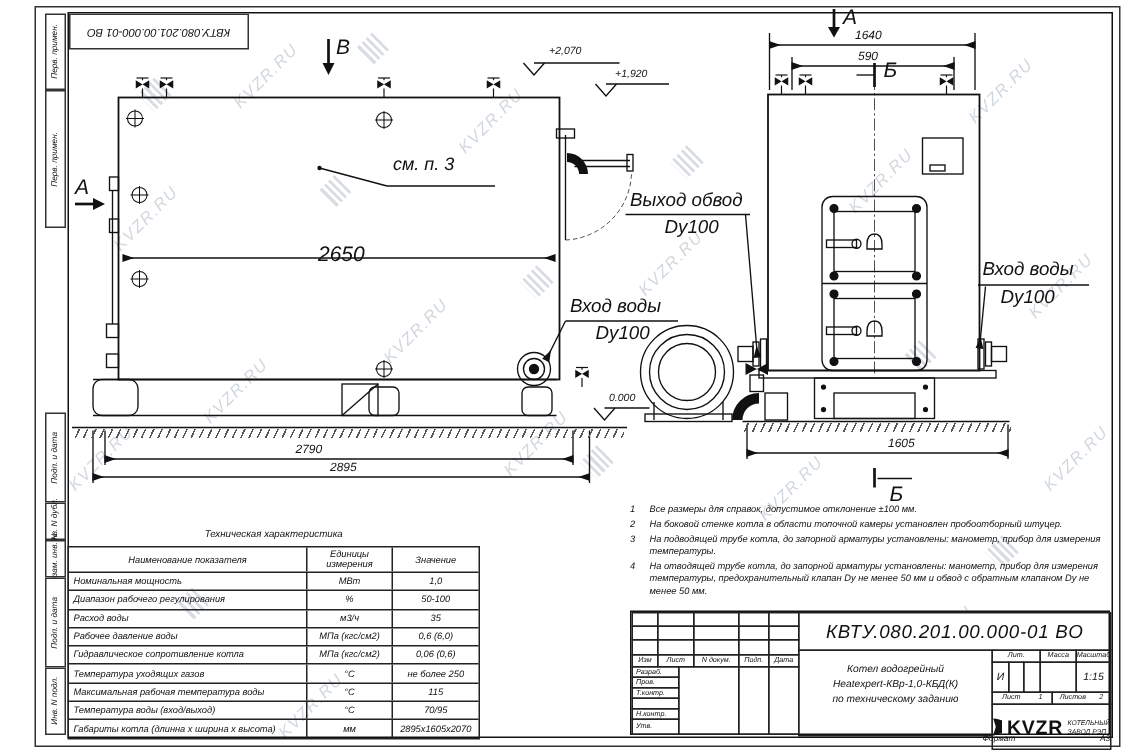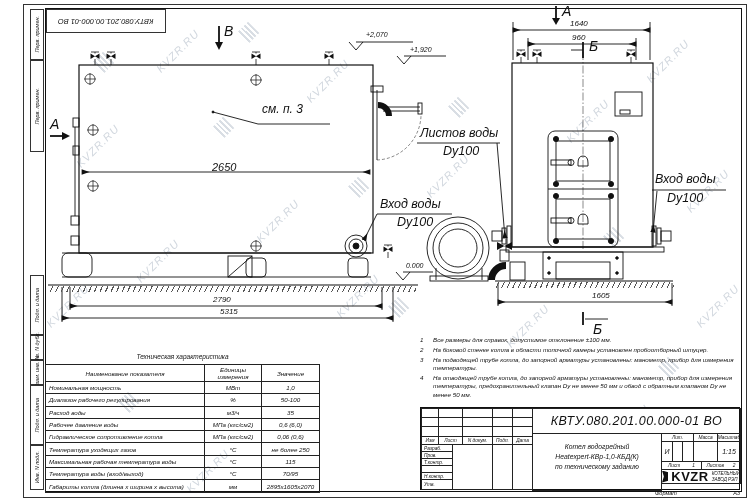--- a/index.html
+++ b/index.html
@@ -285,32 +285,32 @@
   </svg>
 
   <div class="hatch" style="left:48px;top:286px;width:368px"></div>
   <div class="hatch" style="left:494px;top:282px;width:180px"></div>
 
   <div class="lbl" style="left:224px;top:24px;font-size:14px">В</div>
   <div class="lbl" style="left:50px;top:117px;font-size:14px">А</div>
   <div class="lbl" style="left:366px;top:31px;font-size:7px">+2,070</div>
   <div class="lbl" style="left:410px;top:46px;font-size:7px">+1,920</div>
   <div class="lbl" style="left:406px;top:262px;font-size:7px">0.000</div>
-  <div class="lbl" style="left:212px;top:162px;font-size:11px">2650</div>
-  <div class="lbl" style="left:213px;top:296px;font-size:8px">2790</div>
-  <div class="lbl" style="left:220px;top:308px;font-size:8px">5315</div>
+  <div class="lbl" style="left:212px;top:162px;font-size:14px">2650</div>
+  <div class="lbl" style="left:197px;top:296px;font-size:8px">2790</div>
+  <div class="lbl" style="left:220px;top:308px;font-size:8px">2895</div>
   <div class="lbl" style="left:262px;top:103px;font-size:12px">см. п. 3</div>
-  <div class="lbl" style="left:420px;top:127px;font-size:12.5px">Листов воды</div>
+  <div class="lbl" style="left:420px;top:127px;font-size:12.5px">Выход обвод</div>
   <div class="lbl" style="left:443px;top:145px;font-size:12.5px">Dy100</div>
   <div class="lbl" style="left:380px;top:198px;font-size:12.5px">Вход воды</div>
   <div class="lbl" style="left:397px;top:216px;font-size:12.5px">Dy100</div>
 
   <div class="lbl" style="left:562px;top:4px;font-size:14px">А</div>
   <div class="lbl" style="left:570px;top:20px;font-size:8px">1640</div>
-  <div class="lbl" style="left:572px;top:34px;font-size:8px">960</div>
+  <div class="lbl" style="left:572px;top:34px;font-size:8px">590</div>
   <div class="lbl" style="left:589px;top:39px;font-size:14px">Б</div>
   <div class="lbl" style="left:593px;top:322px;font-size:14px">Б</div>
   <div class="lbl" style="left:592px;top:292px;font-size:8px">1605</div>
   <div class="lbl" style="left:655px;top:173px;font-size:12.5px">Вход воды</div>
   <div class="lbl" style="left:667px;top:192px;font-size:12.5px">Dy100</div>
 
   <div class="lbl" style="left:45px;top:354px;width:275px;text-align:center;font-size:6.5px">Техническая характеристика</div>
   <div class="spec">
     <div class="srow shead">
       <div class="scell">Наименование показателя</div>
@@ -436,21 +436,21 @@
 
     <div class="cellb" style="left:240px;top:53px;width:41px;height:9px;justify-content:space-around">
       <span>Лист</span>
       <span>1</span>
     </div>
     <div class="cellb" style="left:280px;top:53px;width:40px;height:9px;justify-content:space-around">
       <span>Листов</span>
       <span>2</span>
     </div>
 
-    <div class="cellb" style="left:240px;top:61px;width:80px;height:15px;gap:3px">
+    <div class="cellb" style="left:240px;top:61px;width:80px;height:31px;gap:3px">
       <span style="display:inline-block;width:14px;height:12px;background:#111;clip-path:polygon(0 0,100% 15%,100% 85%,0 100%,30% 50%)"></span>
       <span style="font-size:13px;font-weight:bold;font-style:normal;letter-spacing:.5px">KVZR</span>
       <span style="display:flex;flex-direction:column;align-items:flex-start;font-size:4.5px;line-height:1.3">
         <span>КОТЕЛЬНЫЙ</span>
         <span>ЗАВОД РЭП</span>
       </span>
     </div>
   </div>
 
   <div class="lbl" style="left:655px;top:491px;width:85px;font-size:5.5px;display:flex;justify-content:space-between">

